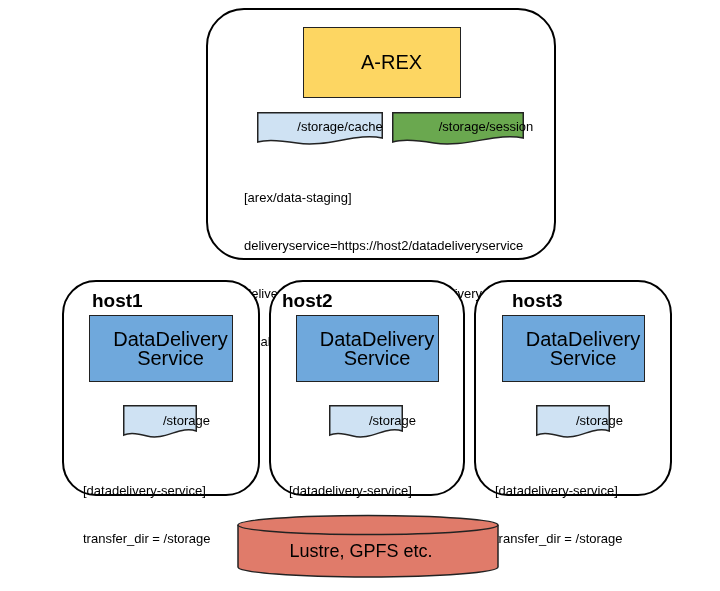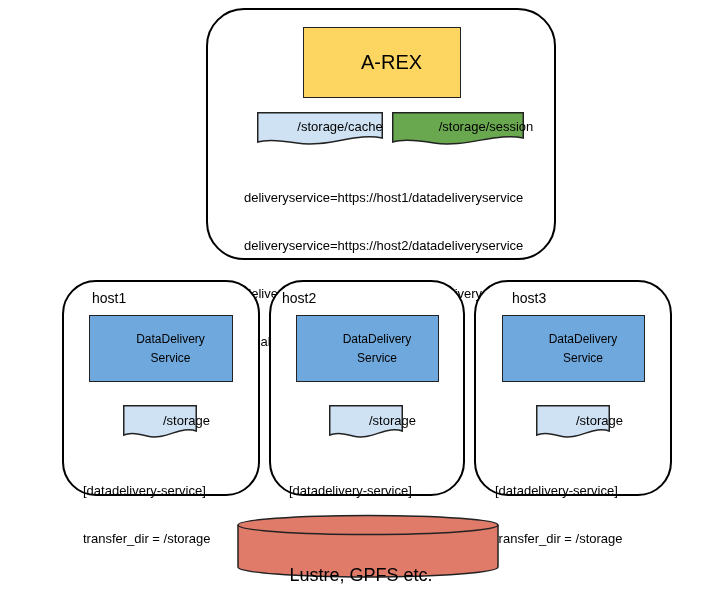--- a/index.html
+++ b/index.html
@@ -3,26 +3,26 @@
   <meta charset="utf-8">
   <style>
     html, body { margin: 0; padding: 0; background: #ffffff; }
     body { width: 720px; height: 591px; position: relative; overflow: hidden;
            font-family: "Liberation Sans", sans-serif; color: #000; }
     .abs { position: absolute; }
     .rounded { border: 2px solid #000; border-radius: 34px; background: #fff; box-sizing: border-box; }
     .rect { border: 1.5px solid #222; box-sizing: border-box; display: flex; align-items: center;
             justify-content: center; text-align: center; padding-left: 19px; }
     .arex { background: #fdd662; font-size: 20px; }
-    .dds { background: #6fa8dc; font-size: 12px; line-height: 19px; }
+    .dds { background: #6fa8dc; font-size: 20px; line-height: 19px; }
     .doc { position: absolute; }
     .doc svg { position: absolute; left: 0; top: 0; overflow: visible; }
     .doc .lbl { position: absolute; left: 0; right: 0; text-align: center; font-size: 13px; padding-left: 40px; }
     .cfg { font-size: 13px; line-height: 16px; white-space: pre; }
-    .host-title { font-weight: normal; font-size: 14px; }
+    .host-title { font-weight: bold; font-size: 19px; }
     .cyl-lbl { font-size: 18px; text-align: center; }
   </style>
 </head>
 <body>
 
 <div class="abs rounded" style="left:206px; top:8px; width:350px; height:252px; border-radius:38px;"></div>
 <div class="abs rect arex" style="left:303px; top:27px; width:158px; height:71px;">
   <span>A-REX</span>
 </div>
 
@@ -34,21 +34,21 @@
 </div>
 
 <div class="doc" style="left:392px; top:112px; width:148px; height:34px;">
   <svg width="132" height="34">
     <path d="M0.75,0.75 H131.25 V26 C105,20 74,36 42,31 C24,28 11,27 0.75,30 Z" fill="#6aa84f" stroke="#222" stroke-width="1.5"></path>
   </svg>
   <div class="lbl" style="top:7px;">/storage/session</div>
 </div>
 
 <div class="abs cfg" style="left:244px; top:158px;">
-  <div>deliveryservice=https://host1/datadeliveryservice</div>
+  <div>[arex/data-staging]</div>
   <div>deliveryservice=https://host2/datadeliveryservice</div>
   <div>deliveryservice=https://host3/datadeliveryservice</div>
   <div>localdelivery=no</div>
 </div>
 
 <div class="abs rounded" style="left:62px; top:280px; width:198px; height:216px;"></div>
 <div class="abs host-title" style="left:92px; top:290px;">host1</div>
 <div class="abs rect dds" style="left:89px; top:315px; width:144px; height:67px; flex-direction:column;">
   <span>DataDelivery</span>
   <span>Service</span>
@@ -96,14 +96,14 @@
 <div class="abs cfg" style="left:495px; top:451px;">
   <div>[datadelivery-service]</div>
   <div>transfer_dir = /storage</div>
 </div>
 
 <div class="abs" style="left:236px; top:514px; width:264px; height:66px;">
   <svg width="264" height="66" style="position:absolute; left:0; top:0;">
     <path d="M2,11 V53 A130,10 0 0 0 262,53 V11" fill="#e07b6a" stroke="#222" stroke-width="1.5"></path>
     <ellipse cx="132" cy="11" rx="130" ry="9.5" fill="#e07b6a" stroke="#222" stroke-width="1.5"></ellipse>
   </svg>
-  <div class="abs cyl-lbl" style="left:0; right:14px; top:27px;margin-top:24px;">Lustre, GPFS etc.</div>
+  <div class="abs cyl-lbl" style="left:0; right:14px; top:27px;">Lustre, GPFS etc.</div>
 </div>
 
 </body></html>

